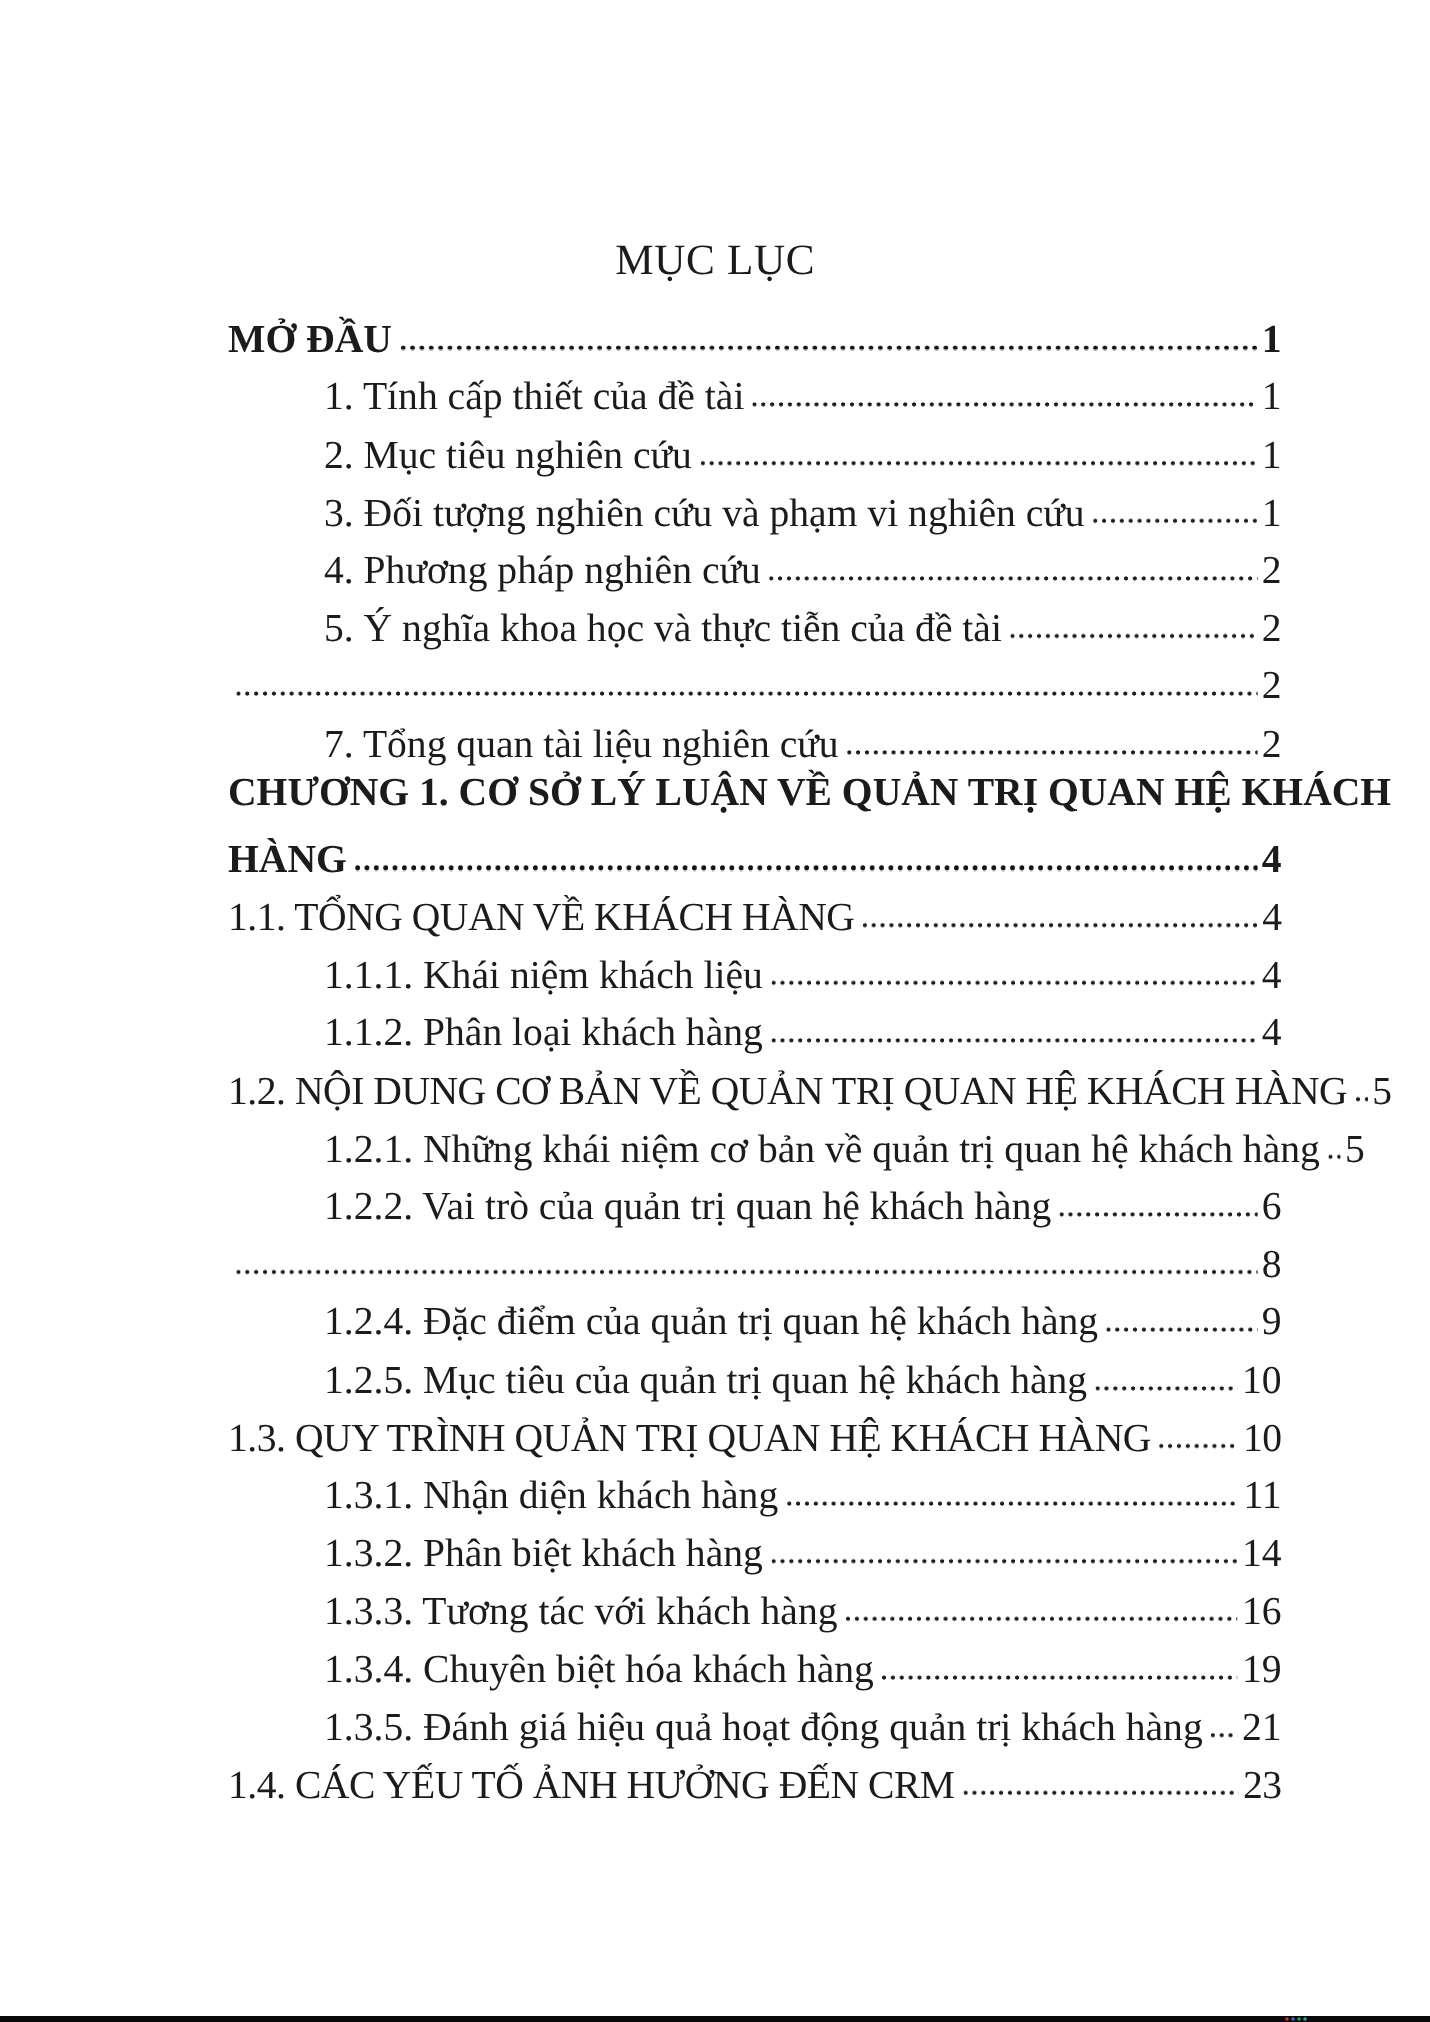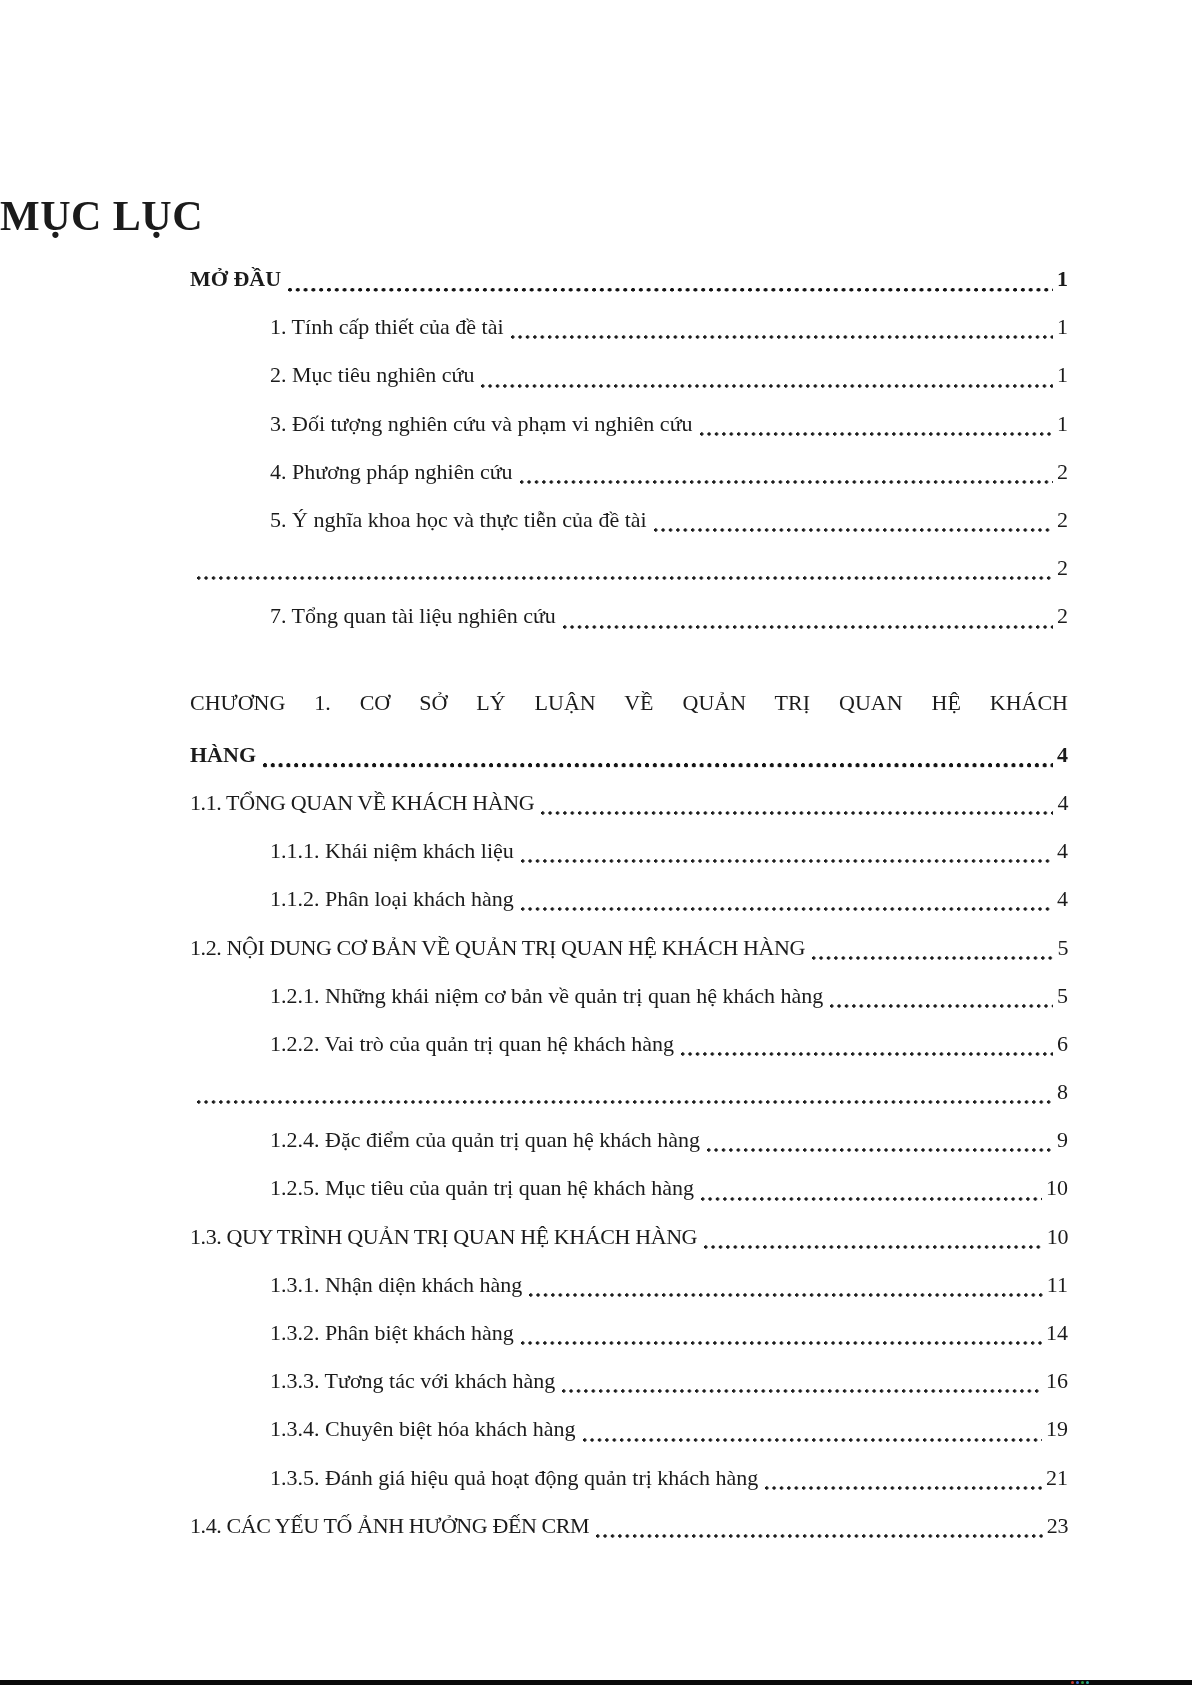--- a/index.html
+++ b/index.html
@@ -15,37 +15,37 @@
   .page {
     position: absolute;
     inset: 0;
     background: #ffffff;
   }
   .doc-title {
     position: absolute;
     top: 197px;
     left: 0;
     right: 0;
-    text-align: left;
-    font-size: 42px;
-    font-weight: bold;
+    text-align: center;
+    font-size: 36px;
+    font-weight: normal;
     letter-spacing: 0.5px;
     line-height: 38px;
   }
   .toc {
     position: absolute;
     top: 255px;
     left: 190px;
     width: 878px;
   }
   .row {
     display: flex;
-    align-items: center;
+    align-items: flex-end;
     height: 48.2px;
-    font-size: 22px;
+    font-size: 33px;
     line-height: 40px;
     white-space: nowrap;
   }
   .row .txt { flex: 0 0 auto; }
   .row .pg  { flex: 0 0 auto; text-align: right; }
   .row .dots {
     flex: 1 1 auto;
     min-width: 10px;
     height: 4px;
     align-self: flex-end;
@@ -57,21 +57,21 @@
   }
   .row.chapter { font-weight: bold; }
   .row.chapter .dots {
     background-image: radial-gradient(circle at 2px 2px, #141414 1.8px, rgba(0,0,0,0) 2.2px);
     background-size: 7.8px 4.5px;
     height: 4.5px;
     margin-bottom: 11px;
   }
   .row.section { letter-spacing: -0.4px; }
   .row.sub .txt { padding-left: 80px; }
-  .row.justify { display: block; font-weight: normal; margin-top: 42px; }
+  .row.justify { display: block; font-weight: bold; }
   .row.justify .txt {
     display: block;
     width: 100%;
     text-align: justify;
     text-align-last: justify;
   }
   .bottom-bar {
     position: absolute;
     left: 0;
     bottom: 0;

